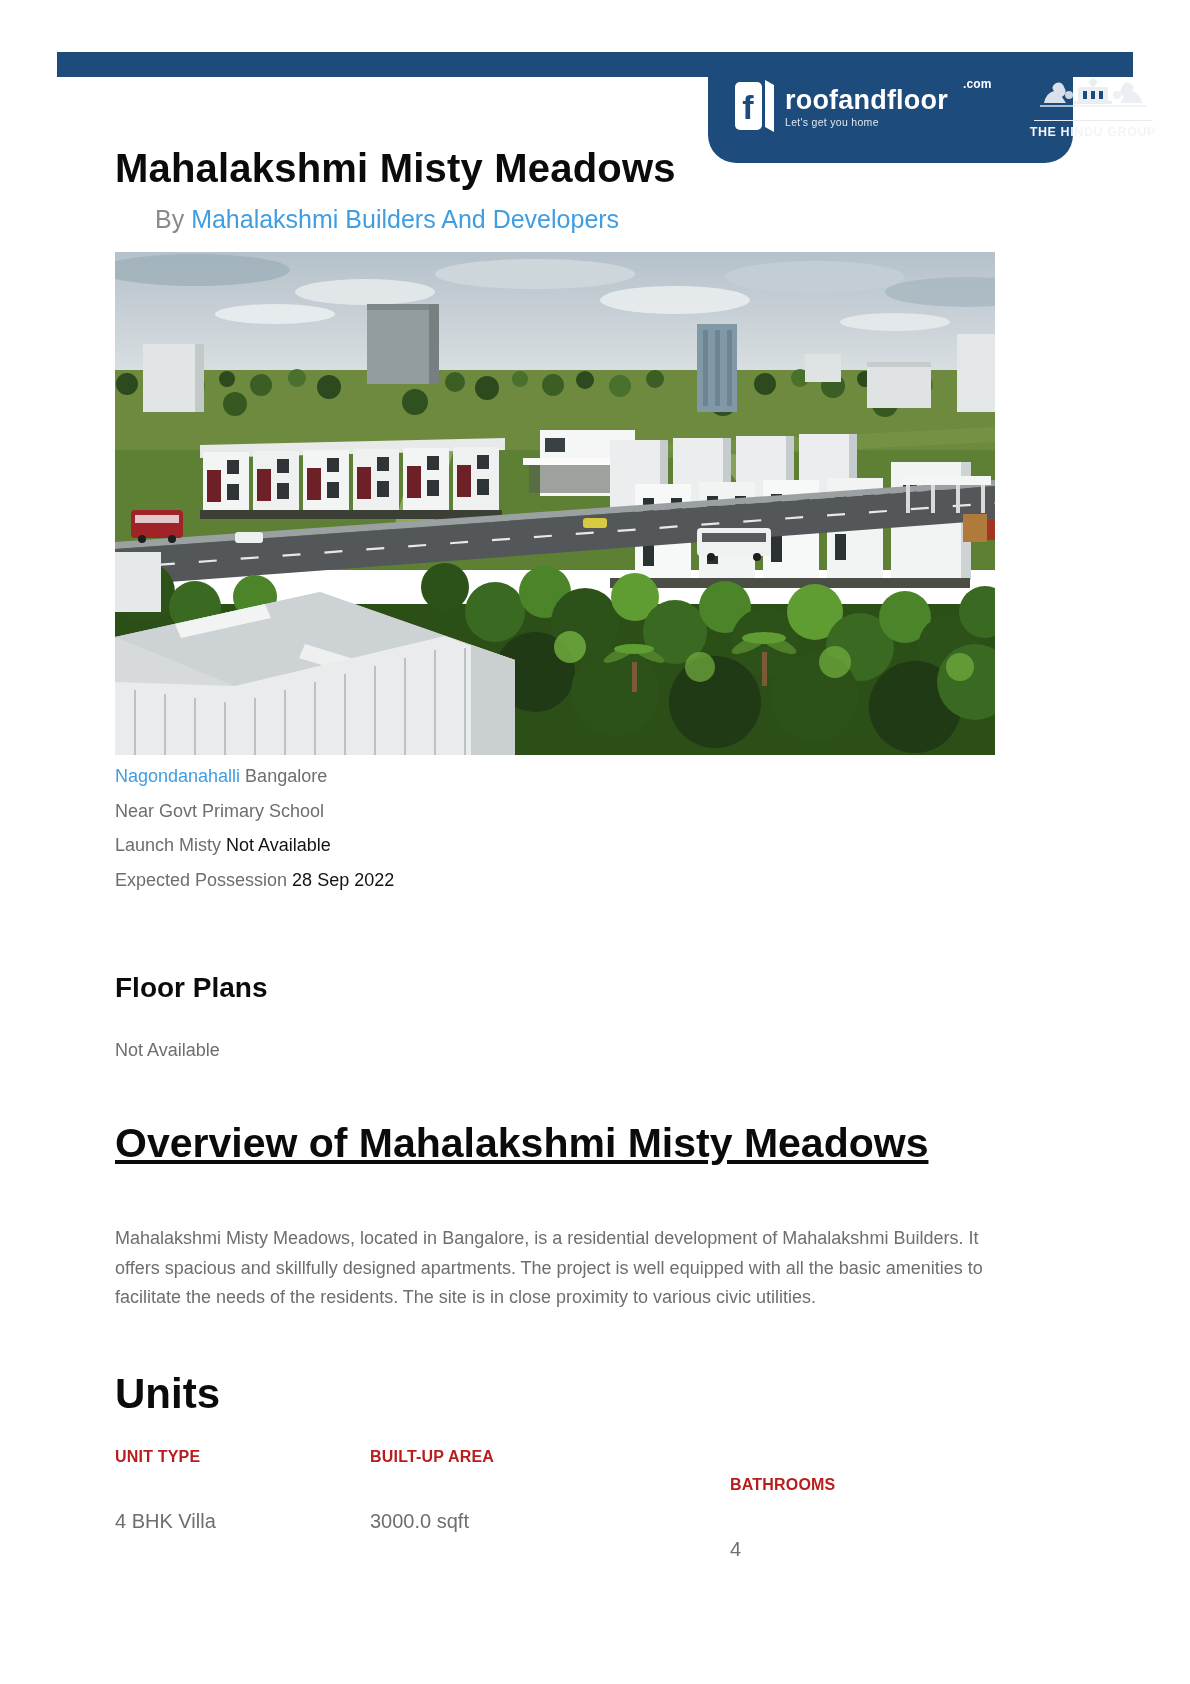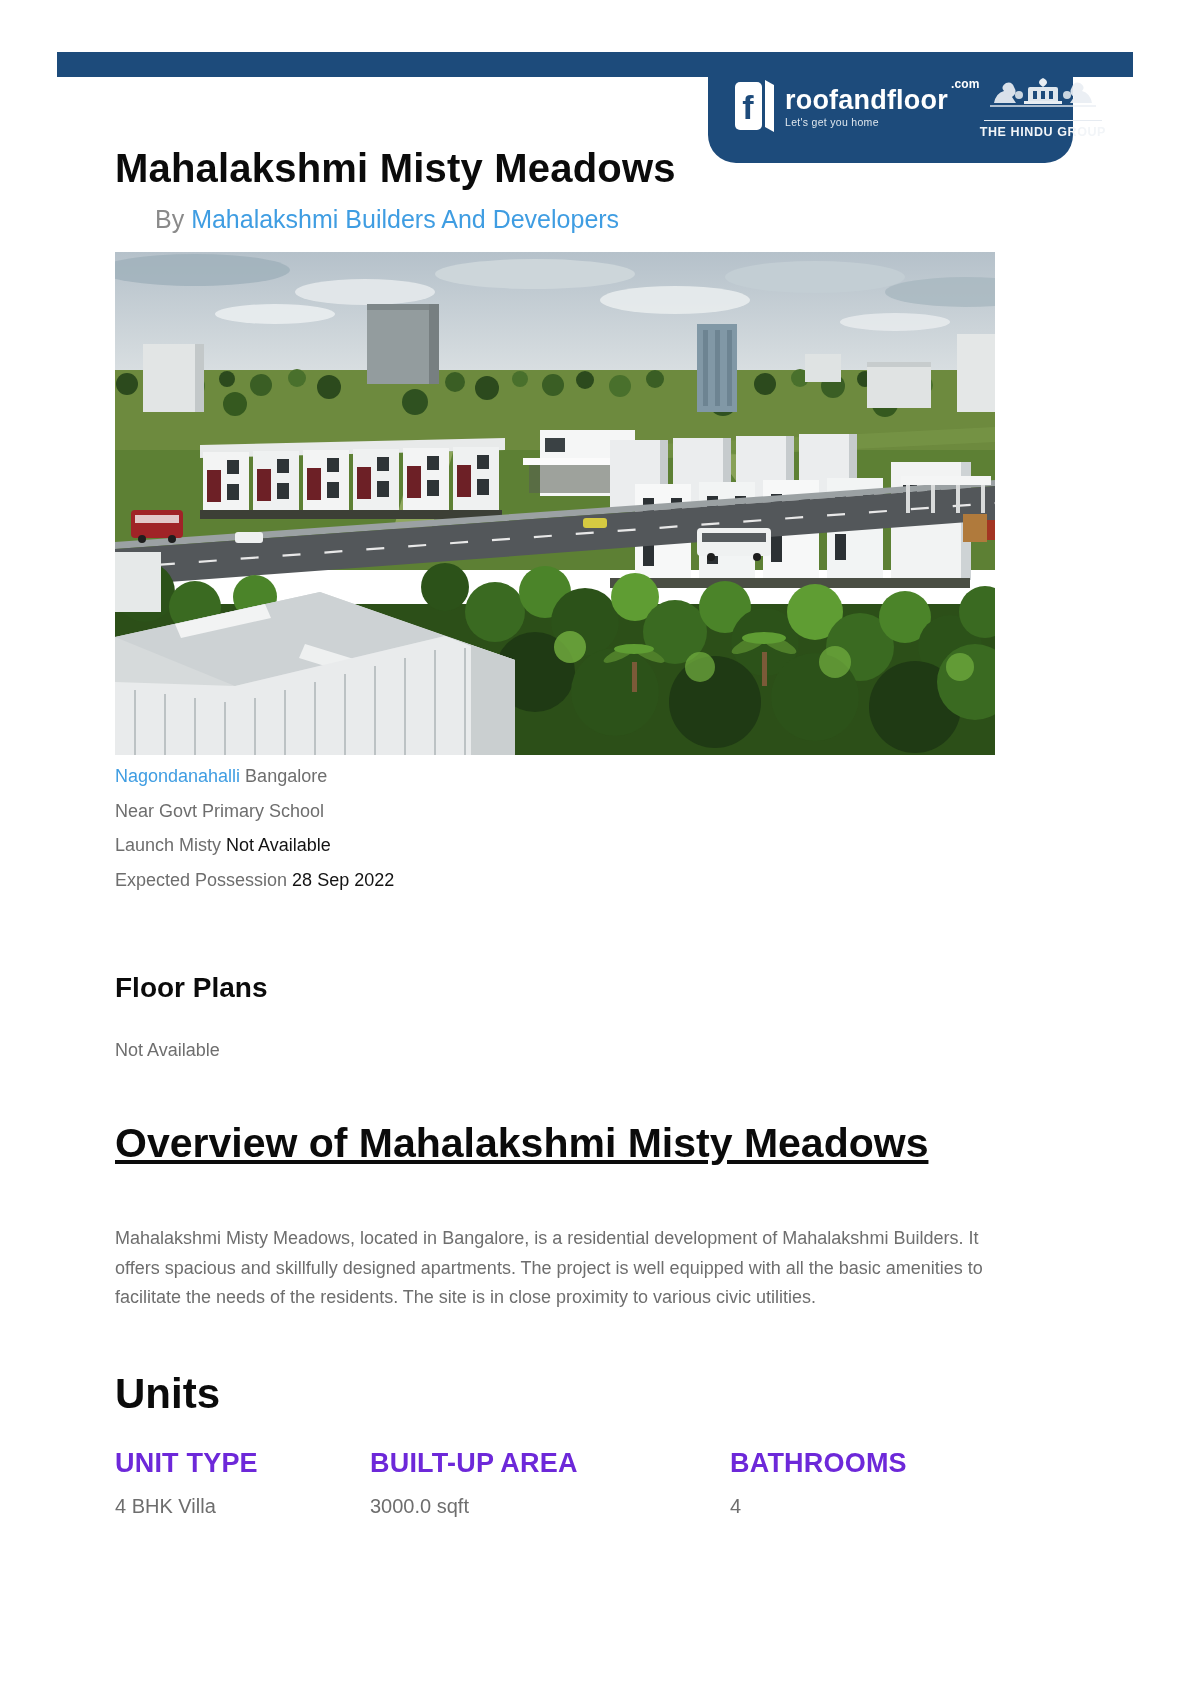--- a/index.html
+++ b/index.html
@@ -7,23 +7,23 @@
   .page{position:relative;width:1190px;height:1684px;background:#fff;overflow:hidden;margin:0 auto;}
 
   
   .topbar{position:absolute;left:57px;top:52px;width:1076px;height:25px;background:#1d4b7b;}
   .logobox{position:absolute;left:708px;top:52px;width:365px;height:111px;background:#1d4b7b;
            border-radius:0 0 28px 28px;display:flex;align-items:center;justify-content:space-between;
            padding:0 26px;box-sizing:border-box;}
   .rf{display:flex;align-items:center;gap:9px;}
   .rf-texts{display:flex;flex-direction:column;line-height:1;}
   .rf-word{color:#ffffff;font-size:27px;font-weight:700;letter-spacing:.2px;white-space:nowrap;}
-  .rf-com{font-size:12px;font-weight:700;vertical-align:top;position:relative;top:-9px;margin-left:3px;}
+  .rf-com{font-size:12px;font-weight:700;vertical-align:top;position:relative;top:-9px;margin-left:15px;}
   .rf-tag{color:#dfe7ee;font-size:10.5px;margin-top:3px;letter-spacing:.3px;}
-  .hindu{display:flex;flex-direction:column;align-items:center;color:#fff;}
+  .hindu{display:flex;flex-direction:column;align-items:center;color:#fff;margin-left:38px;}
   .hindu-line{width:118px;height:1px;background:#e6ebf1;margin:3px 0 4px 0;}
   .hindu-name{color:#f2f5f8;font-size:12.5px;font-weight:700;letter-spacing:.6px;white-space:nowrap;}
 
   
   .abs{position:absolute;left:115px;}
   .title{top:146px;font-size:40px;font-weight:700;color:#0b0b0b;letter-spacing:.2px;}
   .byline{top:205px;font-size:25px;color:#8a8a8a;margin-left:40px;}
   .byline .link{color:#3f9de2;}
   .hero{top:252px;width:880px;height:503px;display:block;}
   .info{top:766px;font-size:18px;color:#6e6e6e;}
@@ -33,22 +33,22 @@
   .h2{font-size:28px;font-weight:700;color:#0b0b0b;}
   .fp-h{top:972px;}
   .fp-v{top:1040px;font-size:18px;color:#6e6e6e;}
   .ov-h{top:1120px;font-size:41px;font-weight:700;color:#0b0b0b;text-decoration:underline;}
   .ov-p{top:1224px;width:882px;font-size:18px;line-height:29.5px;color:#6e6e6e;}
   .un-h{top:1370px;font-size:42px;font-weight:700;color:#0b0b0b;}
   .units-table{top:1448px;width:880px;}
   .tr{display:flex;width:100%;}
   .c1{width:255px;}
   .c2{width:360px;}
-  .c3{flex:1;}
-  .th{font-size:27px;font-weight:700;color:#6d28d9;letter-spacing:.2px;}
+  .c3{flex:1;margin-top:28px;}
+  .th{font-size:16px;font-weight:700;color:#b91c1c;letter-spacing:.2px;}
   .td{font-size:20px;color:#6e6e6e;}
   .tr.values{margin-top:16px;}
 </style>
 </head>
 <body>
 
 <div class="page">
 
   <div class="topbar"></div>
 

